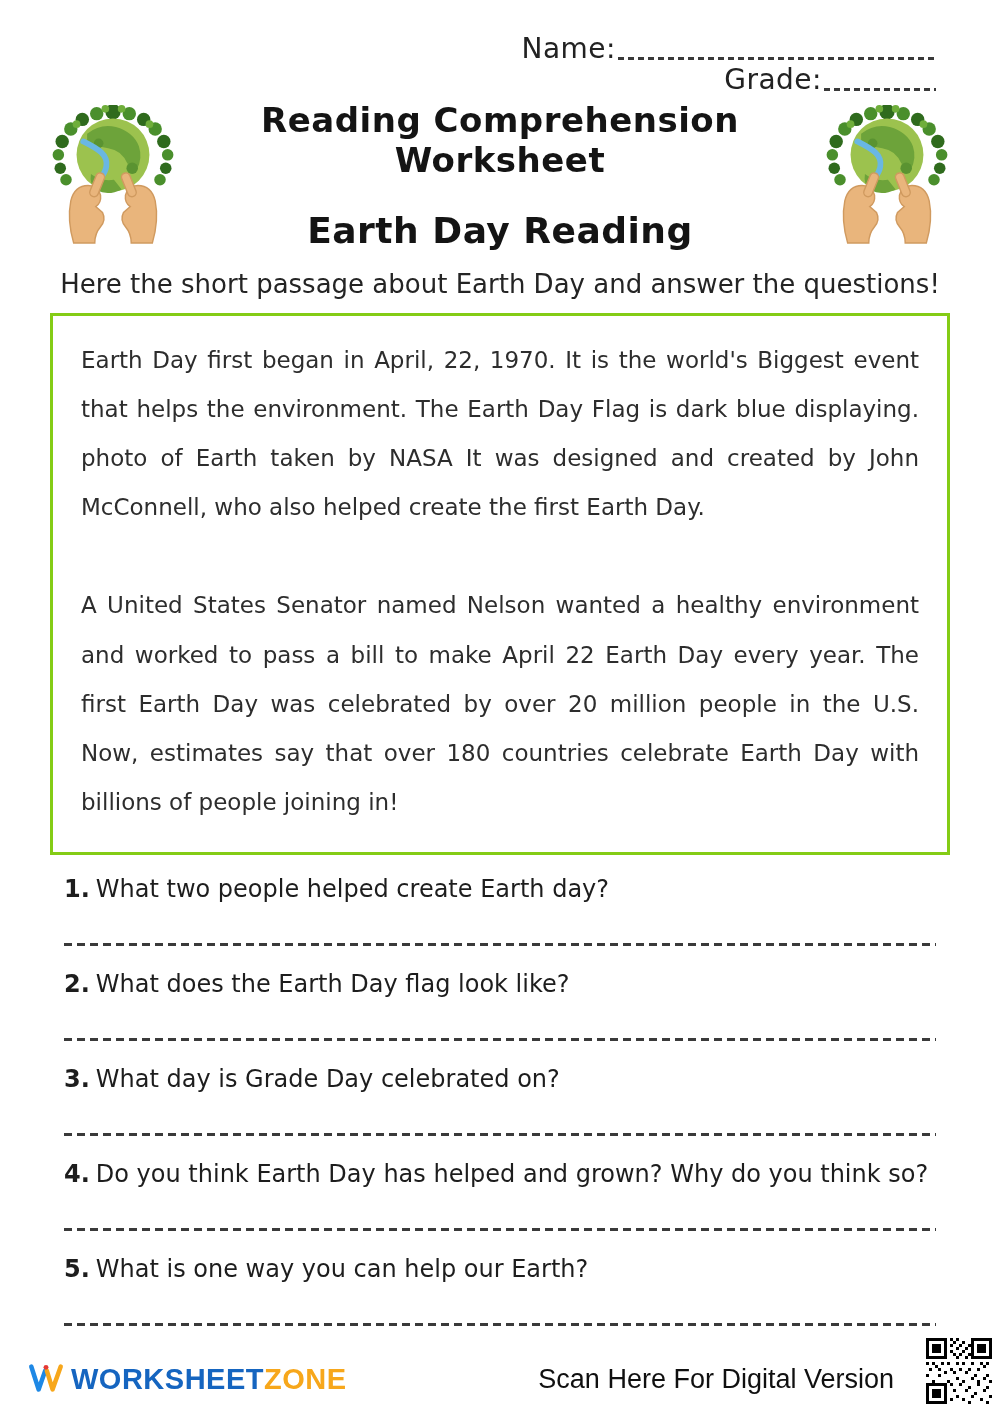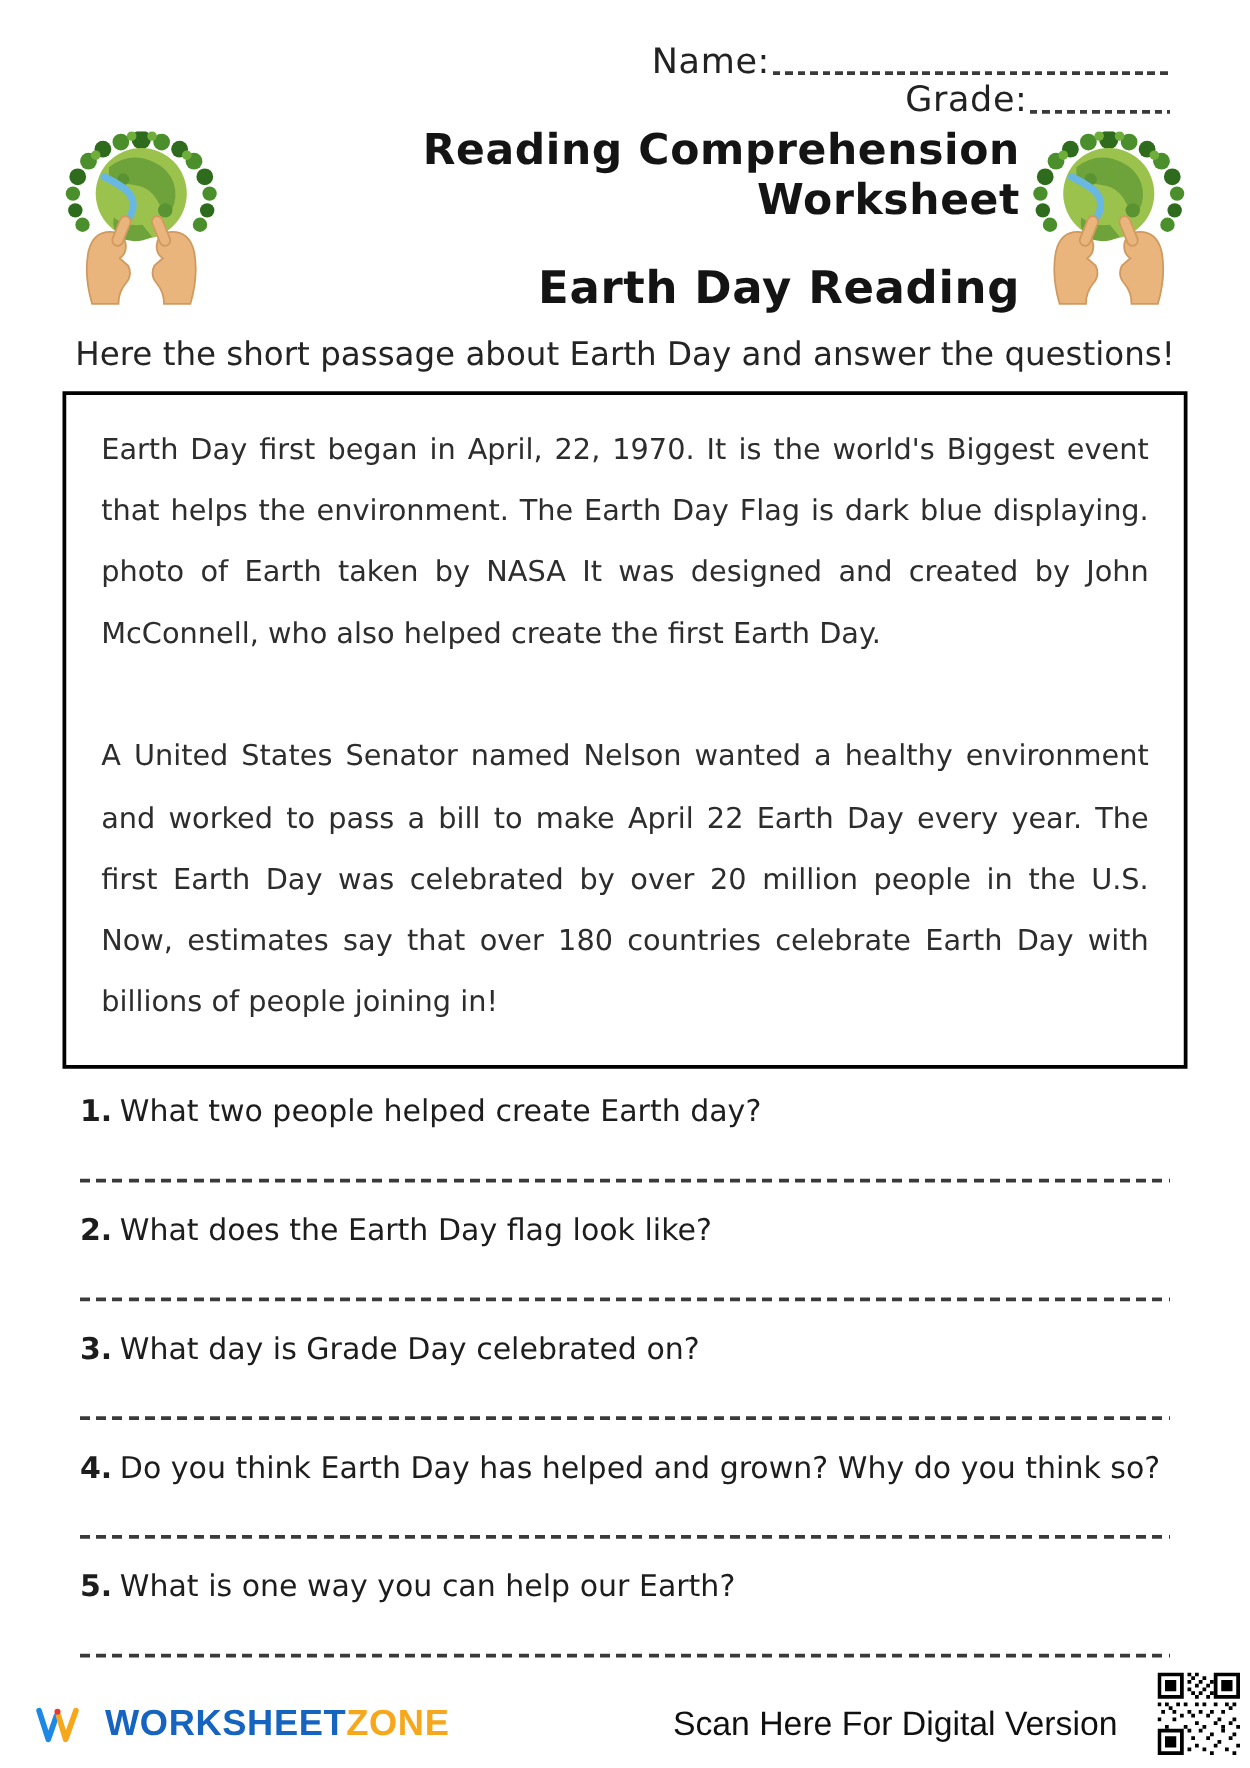--- a/index.html
+++ b/index.html
@@ -28,49 +28,49 @@
   .write-line {
     display: inline-block; height: 3px; margin: 0 0 5px 2px;
     background: repeating-linear-gradient(to right, #3a3a3a 0 6px, transparent 6px 10px);
   }
   .name-line { width: 318px; }
   .grade-line { width: 112px; }
 
   
   .title-block { display: flex; align-items: center; margin-top: 4px; }
   .earth { width: 126px; height: 140px; flex: none; }
-  .titles { flex: 1; text-align: right; padding: 0 8px; }
+  .titles { flex: 1; text-align: center; padding: 0 8px; }
   .title-main { font-size: 34px; font-weight: bold; color: #141414; letter-spacing: 0.5px; }
   .title-sub  { font-size: 36px; font-weight: bold; color: #141414; margin-top: 30px; letter-spacing: 0.5px; }
 
   .instruction { text-align: center; font-size: 26px; color: #242424; margin-top: 18px; }
 
   
-  .passage-box { border: 3px solid #000000; margin-top: 14px; padding: 20px 28px 24px; }
+  .passage-box { border: 3px solid #84cc16; margin-top: 14px; padding: 20px 28px 24px; }
   .passage-para {
     font-size: 23px; line-height: 2.14; color: #2d2d2d;
     text-align: justify;
   }
   .passage-para + .passage-para { margin-top: 49px; }
 
   
   .questions { margin-top: 20px; padding: 0 14px; }
   .question { font-size: 24px; color: #1d1d1d; }
   .q-num { font-weight: bold; margin-right: 6px; }
   .answer-line {
     height: 3px; margin: 40px 0 24px;
     background: repeating-linear-gradient(to right, #3a3a3a 0 8px, transparent 8px 13px);
   }
 
   
   .footer {
     position: absolute; left: 28px; right: 106px; bottom: 18px;
     display: flex; align-items: center; justify-content: space-between;
   }
-  .logo { display: flex; align-items: center; gap: 20px; }
+  .logo { display: flex; gap: 7px; }
   .logo-mark { width: 36px; height: 30px; }
   .logo-text { font-size: 29px; font-weight: bold; font-family: "Liberation Sans", sans-serif; letter-spacing: 0.5px; }
   .logo-worksheet { color: #1565c0; }
   .logo-zone { color: #f7a71b; }
   .scan-text { font-size: 27px; color: #101010; font-family: "Liberation Sans", sans-serif; }
   .qr { position: absolute; right: 8px; bottom: 10px; width: 66px; height: 66px; }
 
   .defs-hidden { position: absolute; width: 0; height: 0; overflow: hidden; }
 </style>
 </head>

